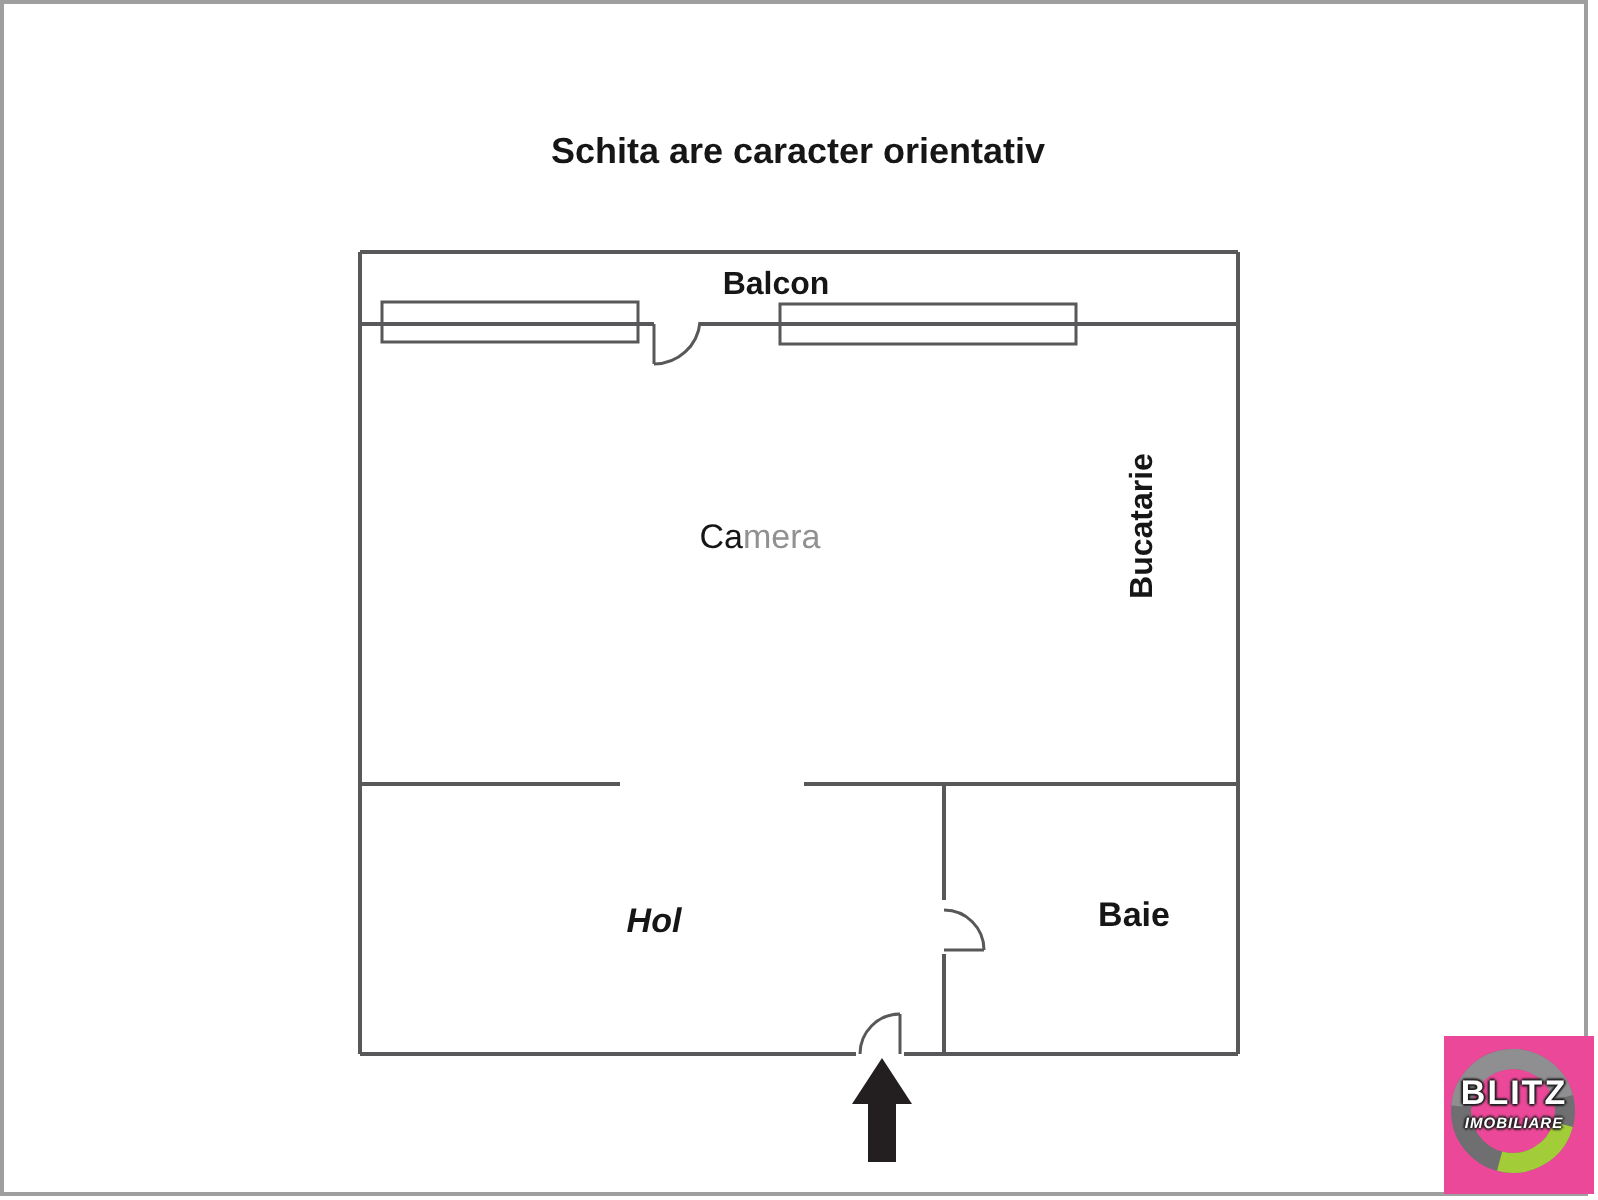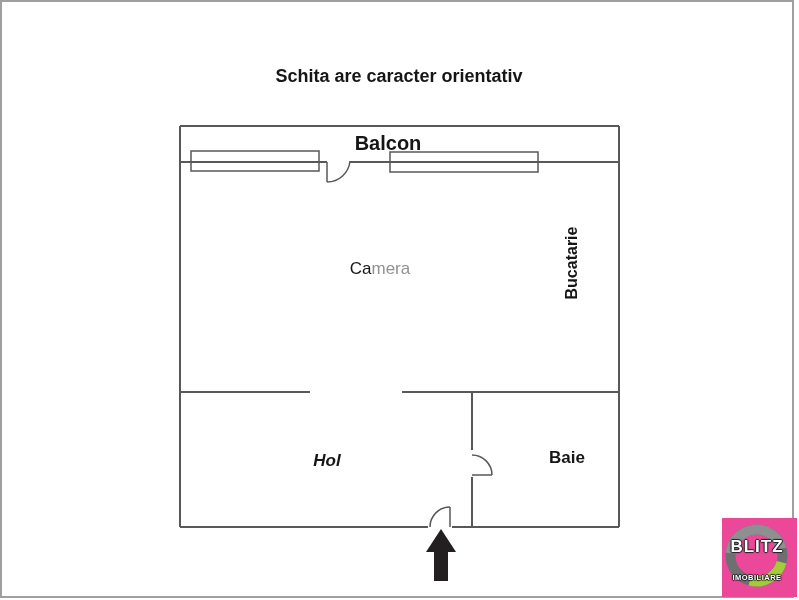--- a/index.html
+++ b/index.html
@@ -20,21 +20,21 @@
   .plan-svg{position:absolute;left:0;top:0;width:799px;height:600px;}
   .label{
     position:absolute;
     transform:translate(-50%,-50%);
     white-space:nowrap;
     font-weight:600;
     font-size:17px;
     color:#161616;
   }
   .label-title{font-size:18px;}
-  .label-balcon{font-size:20px;}
+  .label-balcon{font-size:16px;}
   .label-camera{font-weight:400;font-size:17px;}
   .label-camera .faded{color:#919191;text-align:right;}
   .label-bucatarie{
     font-size:16px;
     transform:translate(-50%,-50%) rotate(-90deg);
   }
   .logo{
     position:absolute;
     left:722px;top:518px;
     width:75px;height:79px;
@@ -44,22 +44,23 @@
   .logo-text{
     position:absolute;left:0;top:20px;width:70px;
     text-align:center;line-height:1;
     color:#ffffff;
   }
   .logo-brand{
     font-size:17px;font-weight:700;letter-spacing:1px;
     text-shadow:0 1px 1px #1f1f1f,0 -1px 1px #1f1f1f,1px 0 1px #1f1f1f,-1px 0 1px #1f1f1f;
   }
   .logo-sub{
-    font-size:7.5px;font-weight:700;letter-spacing:0.5px;margin-top:19px;
+    font-size:7.5px;font-weight:700;letter-spacing:0.5px;margin-top:3px;
     text-shadow:0 1px 1px #1f1f1f,0 -1px 1px #1f1f1f,1px 0 1px #1f1f1f,-1px 0 1px #1f1f1f;
+    font-style:italic;
   }
 </style>
 </head>
 <body>
 
 <div id="stage">
 
   <div class="frame-border"></div>
 
   <div class="label label-title" style="left:399px;top:76px;">Schita are caracter orientativ</div>

